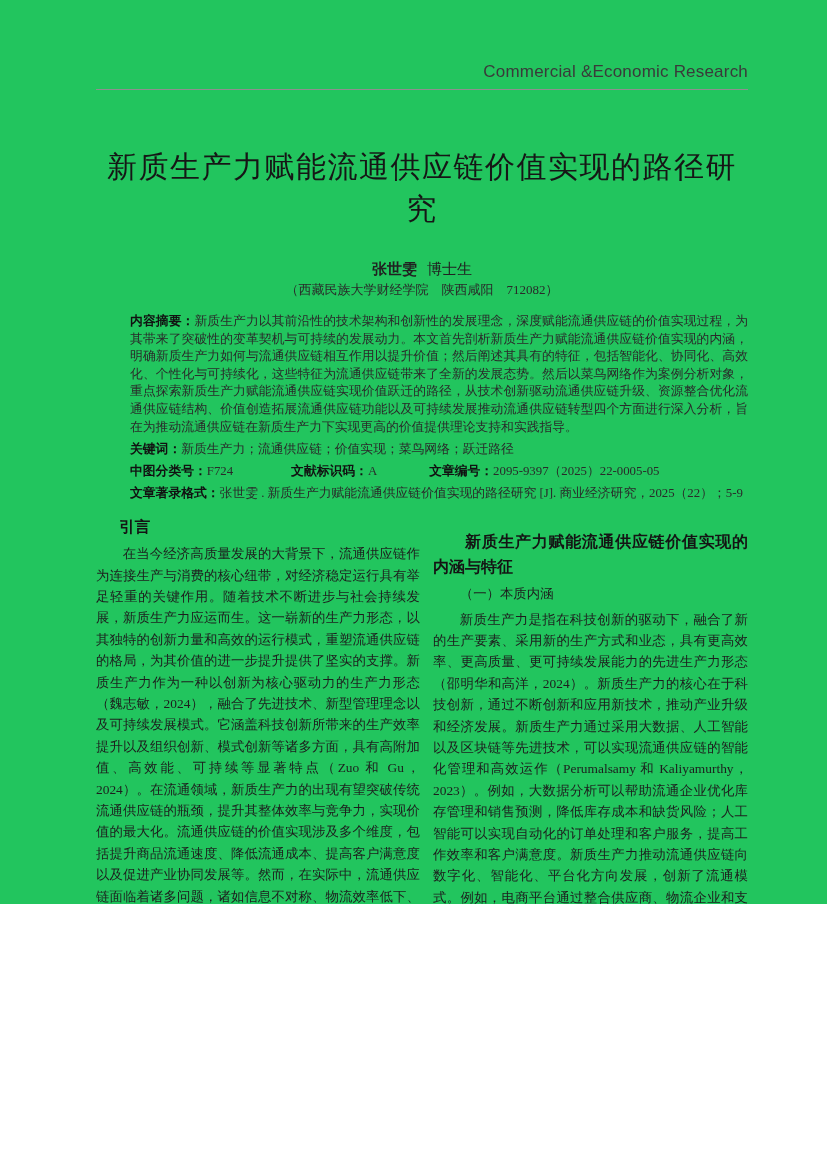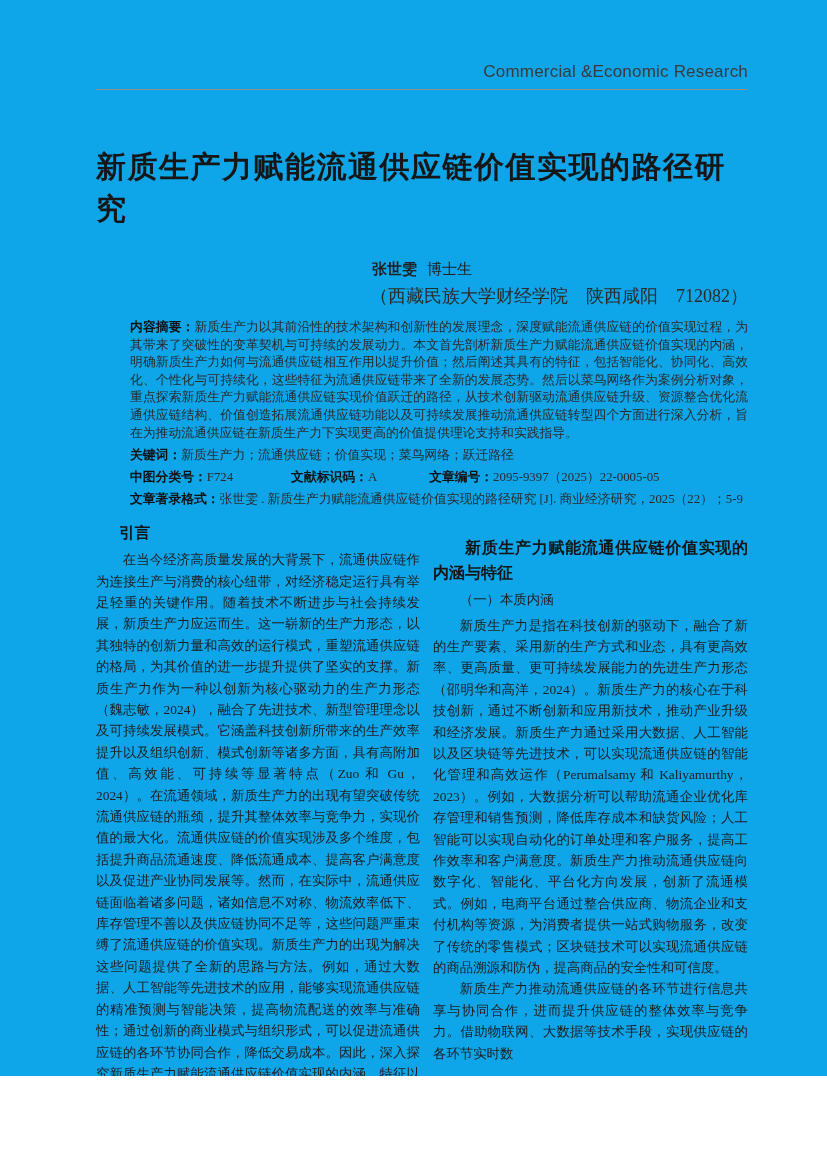--- a/index.html
+++ b/index.html
@@ -4,23 +4,23 @@
 <style>
   html, body { margin: 0; padding: 0; }
   body {
     width: 827px; height: 1160px;
     background: #ffffff;
     font-family: "Liberation Serif", "DejaVu Serif", serif;
     color: #212121;
   }
   .page {
     position: relative;
-    width: 827px; height: 1076px;
+    width: 827px; height: 904px;
     overflow: hidden;
-    background: #0ea5e9;
+    background: #22c55e;
   }
   .content { margin-left: 96px; width: 652px; }
 
   
   .journal-en {
     padding-top: 62px;
     text-align: right;
     font-family: "Liberation Sans", "DejaVu Sans", sans-serif;
     font-size: 17px;
     line-height: 20px;
@@ -29,39 +29,39 @@
   }
   .header-rule {
     margin-top: 7px;
     border: 0;
     border-top: 1px solid #8f8f8f;
   }
 
   
   .article-title {
     margin-top: 56px;
+    text-align: center;
     font-family: "Liberation Sans", "DejaVu Sans", sans-serif;
-    font-weight: bold;
+    font-weight: normal;
     font-size: 30px;
     line-height: 42px;
     letter-spacing: 1.5px;
     color: #161616;
   }
   .author-line {
     margin-top: 28px;
     text-align: center;
     font-size: 15px;
     line-height: 22px;
   }
   .author-name { font-weight: bold; }
   .author-role { margin-left: 10px; }
   .affiliation {
-    margin-top: 6px;
-    text-align: right;
-    font-size: 18px;
+    text-align: center;
+    font-size: 13px;
     line-height: 20px;
     color: #2a2a2a;
   }
 
   
   .meta-block {
     margin-top: 12px;
     padding-left: 34px;
     font-size: 12.8px;
     color: #2a2a2a;

